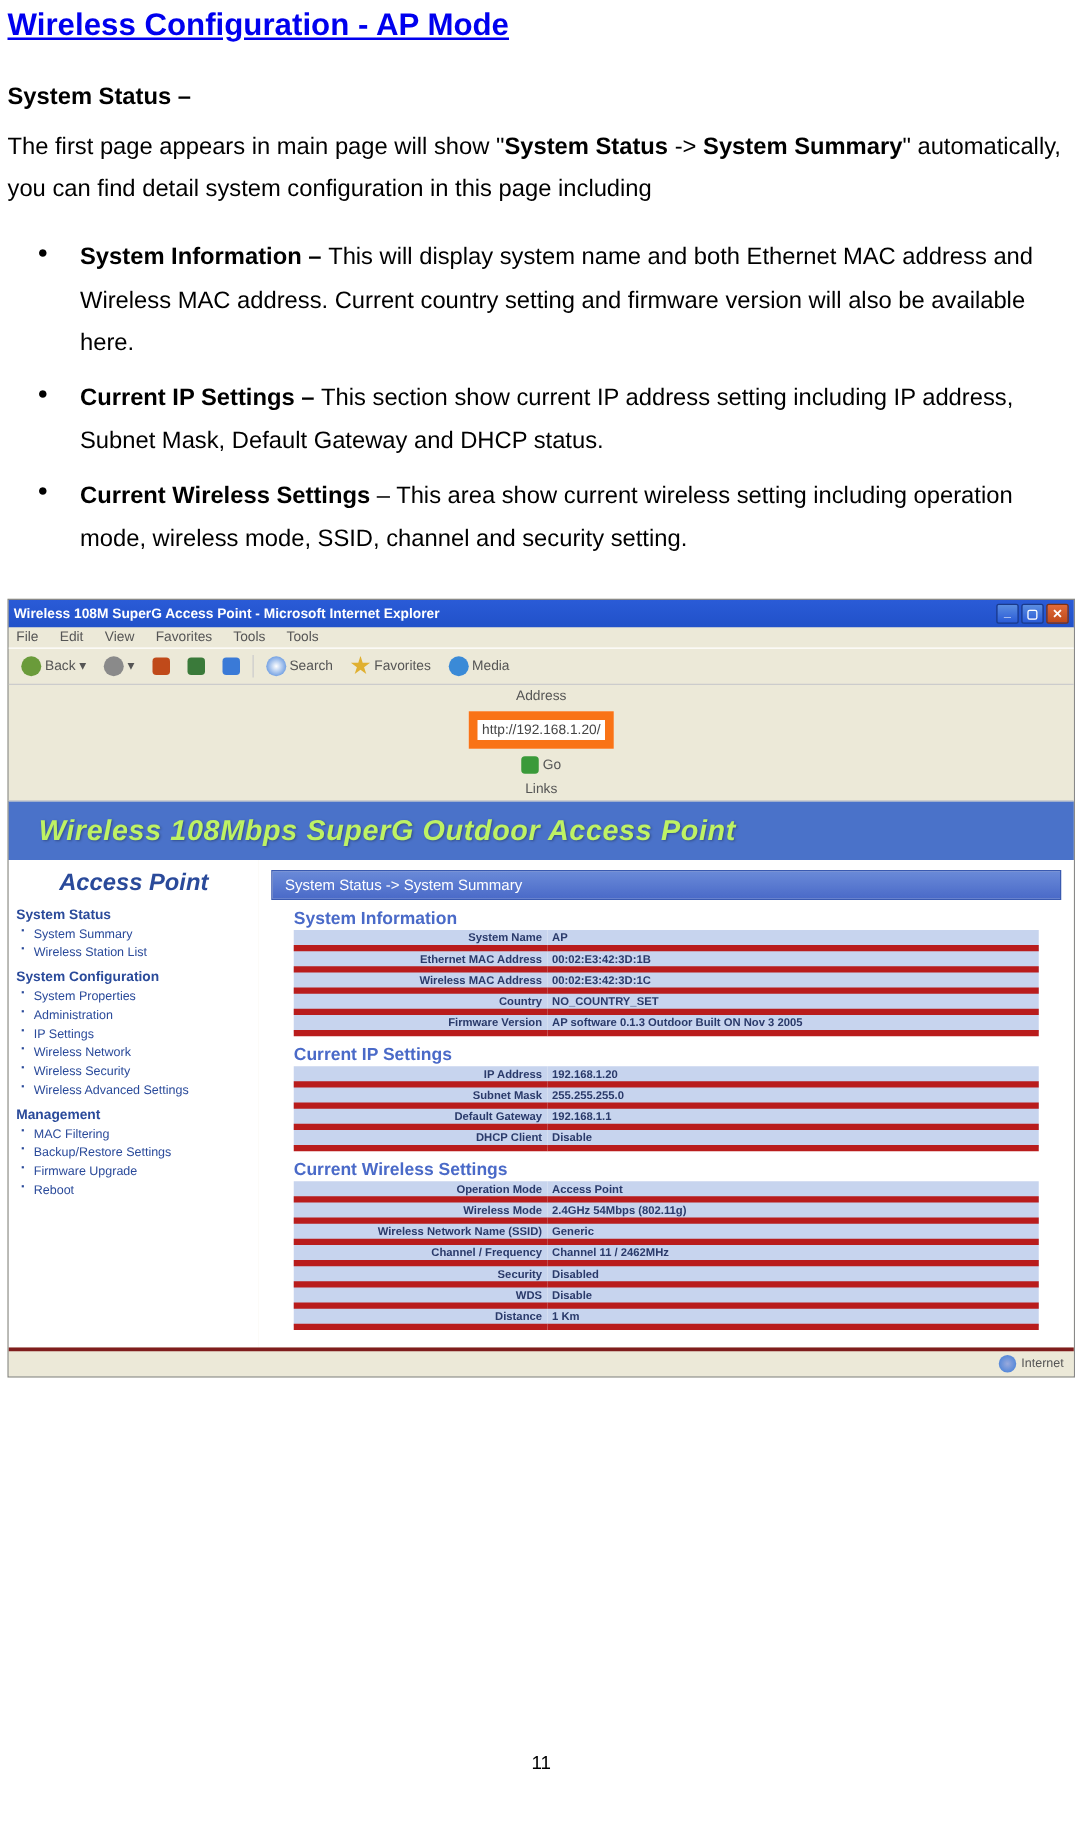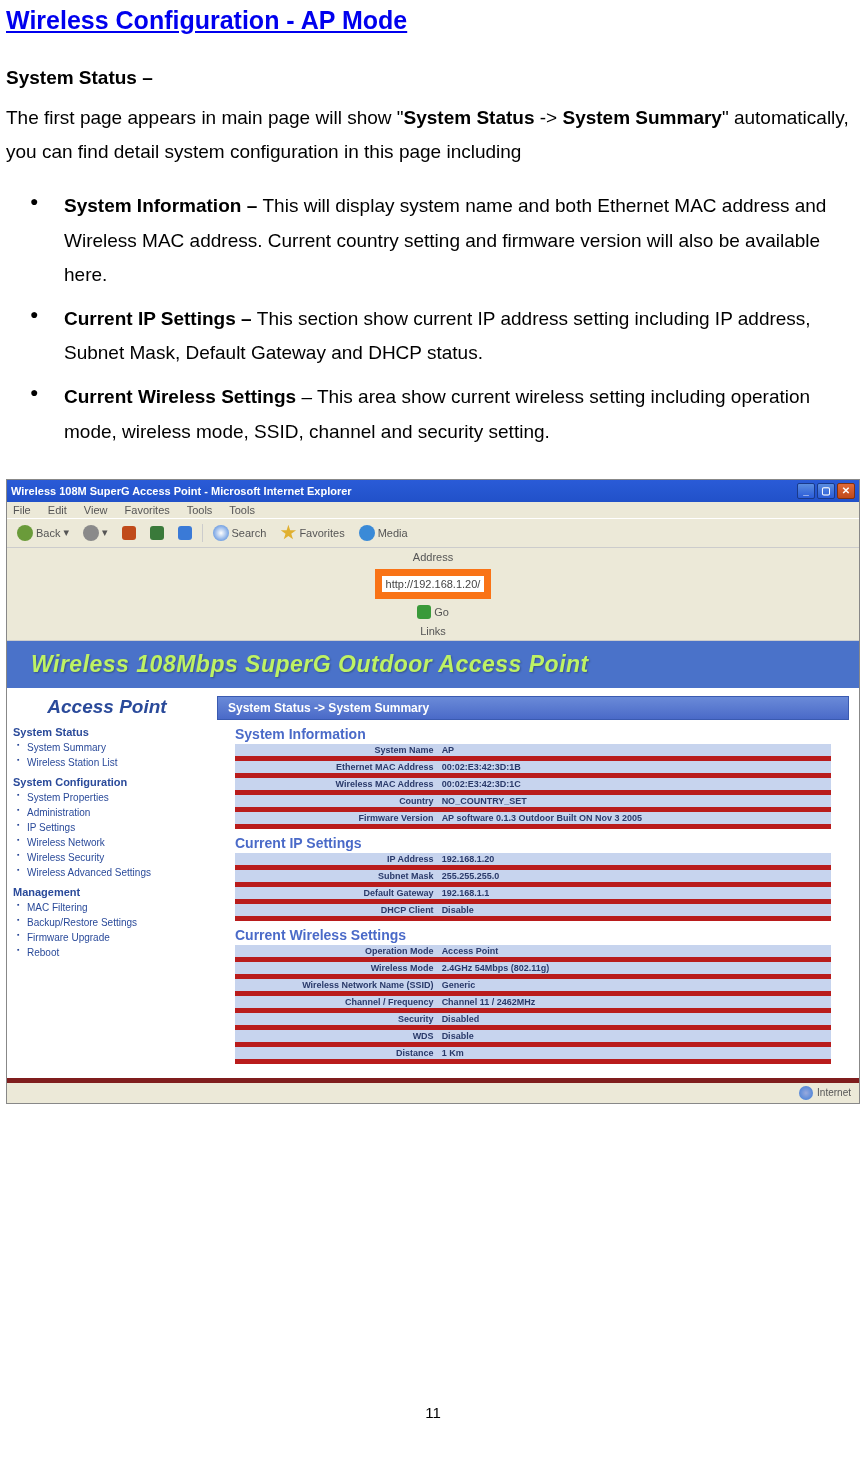--- a/index.html
+++ b/index.html
@@ -34,28 +34,28 @@
 .gobtn .ico { width: 14px; height: 14px; background: #3a9a3a; border-radius: 3px; }
 .banner { background: #4a72c9; color: #bef264; font-family: 'Trebuchet MS', Arial, sans-serif; font-size: 23px; font-weight: bold; font-style: italic; padding: 10px 0 10px 24px; letter-spacing: 0.5px; text-shadow: 1px 1px 2px rgba(0,0,0,0.3); }
 .cols { display: flex; }
 .sidebar { width: 200px; padding: 8px 6px; background: #fff; font-size: 10px; }
 .ap-title { color: #2a4a9a; font-family: 'Trebuchet MS', Arial, sans-serif; font-size: 19px; font-weight: bold; font-style: italic; text-align: center; margin-bottom: 8px; filter: blur(0.3px); }
 .side-sec { color: #2a4a9a; font-weight: bold; font-size: 11px; margin-top: 6px; filter: blur(0.4px); }
 .sidebar ul { list-style: none; margin: 2px 0 4px 4px; }
 .sidebar ul li { color: #2a4a9a; font-size: 10px; line-height: 1.5; padding-left: 10px; position: relative; filter: blur(0.4px); }
 .sidebar ul li::before { content: "\25AA"; position: absolute; left: 0; top: 0; font-size: 7px; color: #2a4a9a; }
 .main { flex: 1; padding: 8px 10px 14px 10px; background: #fff; }
-.crumbbar { background: linear-gradient(#6a8ad8,#4a6ac8); color: #fff; padding: 4px 10px; font-size: 12px; font-family: 'Trebuchet MS', Arial, sans-serif; font-weight: bold; border: 1px solid #3a5ab0; margin-bottom: 1px; filter: blur(0.3px); }
+.crumbbar { background: linear-gradient(#6a8ad8,#4a6ac8); color: #fff; padding: 4px 10px; font-size: 12px; font-family: 'Trebuchet MS', Arial, sans-serif; font-weight: normal; border: 1px solid #3a5ab0; margin-bottom: 1px; filter: blur(0.3px); }
 .panel { margin: 0 18px; }
 .section-h { color: #4a6ac8; font-family: 'Trebuchet MS', Arial, sans-serif; font-size: 14px; font-weight: bold; margin: 6px 0 2px 0; filter: blur(0.3px); }
 .tbl { width: 100%; border-collapse: collapse; filter: blur(0.3px); }
 .tbl td { background: #c7d4ee; border-bottom: 5px solid #b91c1c; font-size: 9px; padding: 1px 4px; }
 .tbl td.lab { text-align: right; font-weight: bold; color: #2a3a6a; width: 34%; }
 .tbl td.val { text-align: left; font-weight: bold; color: #2a3a6a; }
-.statusbar { background: #ece9d8; border-top: 5px solid #7f1d1d; padding: 3px 8px; display: flex; justify-content: space-between; align-items: flex-start; font-size: 10px; color: #555; filter: blur(0.3px); }
+.statusbar { background: #ece9d8; border-top: 3px solid #7f1d1d; padding: 3px 8px; display: flex; justify-content: space-between; align-items: flex-start; font-size: 10px; color: #555; filter: blur(0.3px); }
 .statusbar .globe { width: 14px; height: 14px; background: radial-gradient(#9ad,#3a7ad7); border-radius: 50%; display: inline-block; vertical-align: middle; margin-right: 4px; }
 .pagenum { text-align: center; font-size: 15px; margin-top: 300px; }
 </style>
 </head>
 <body>
 
 <div class="title">Wireless Configuration - AP Mode</div>
 
 <div class="heading">System Status –</div>
 

